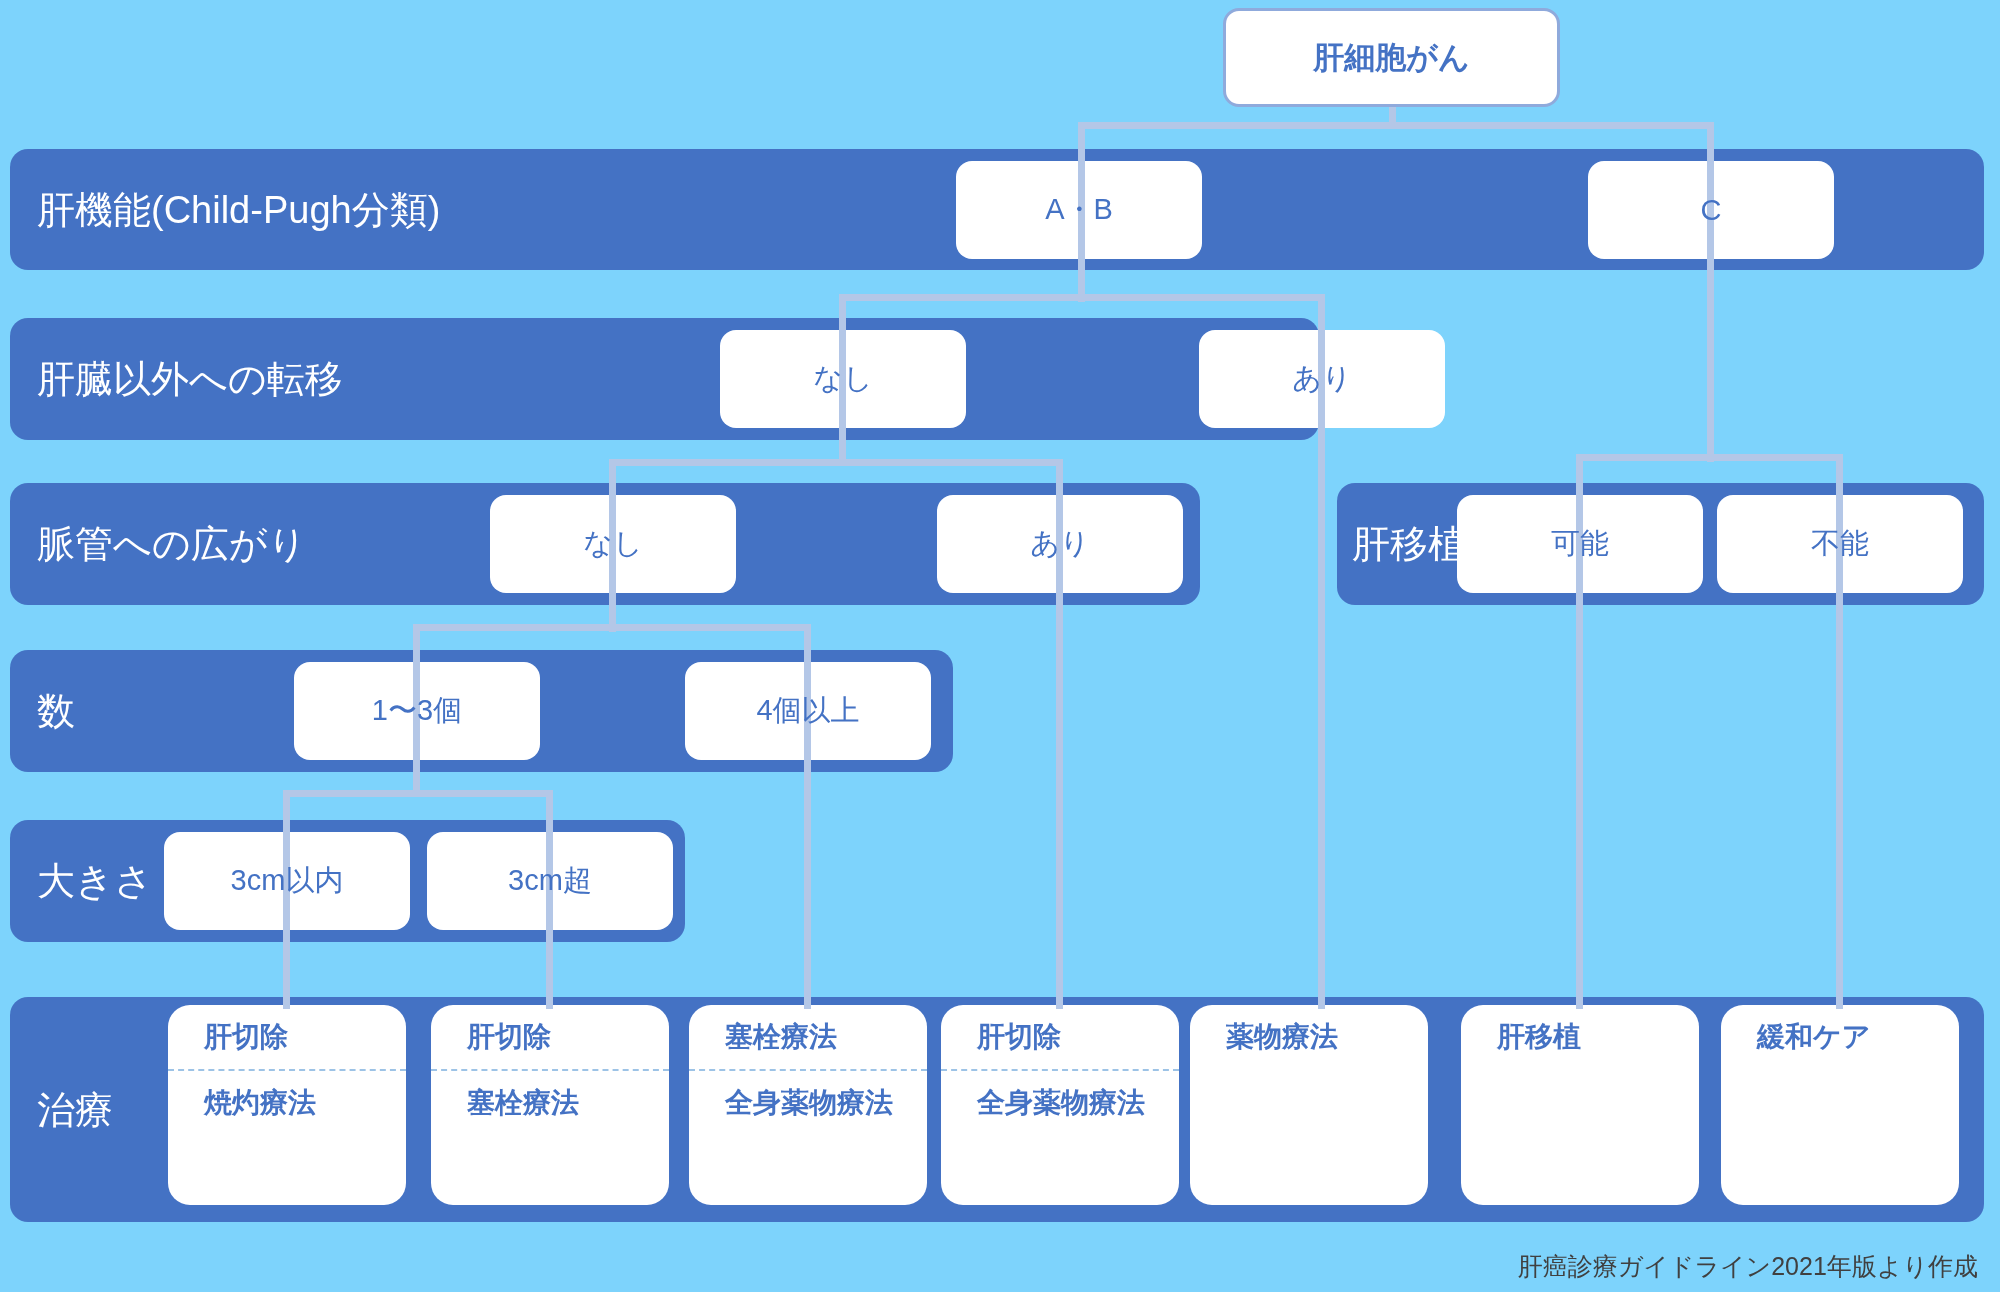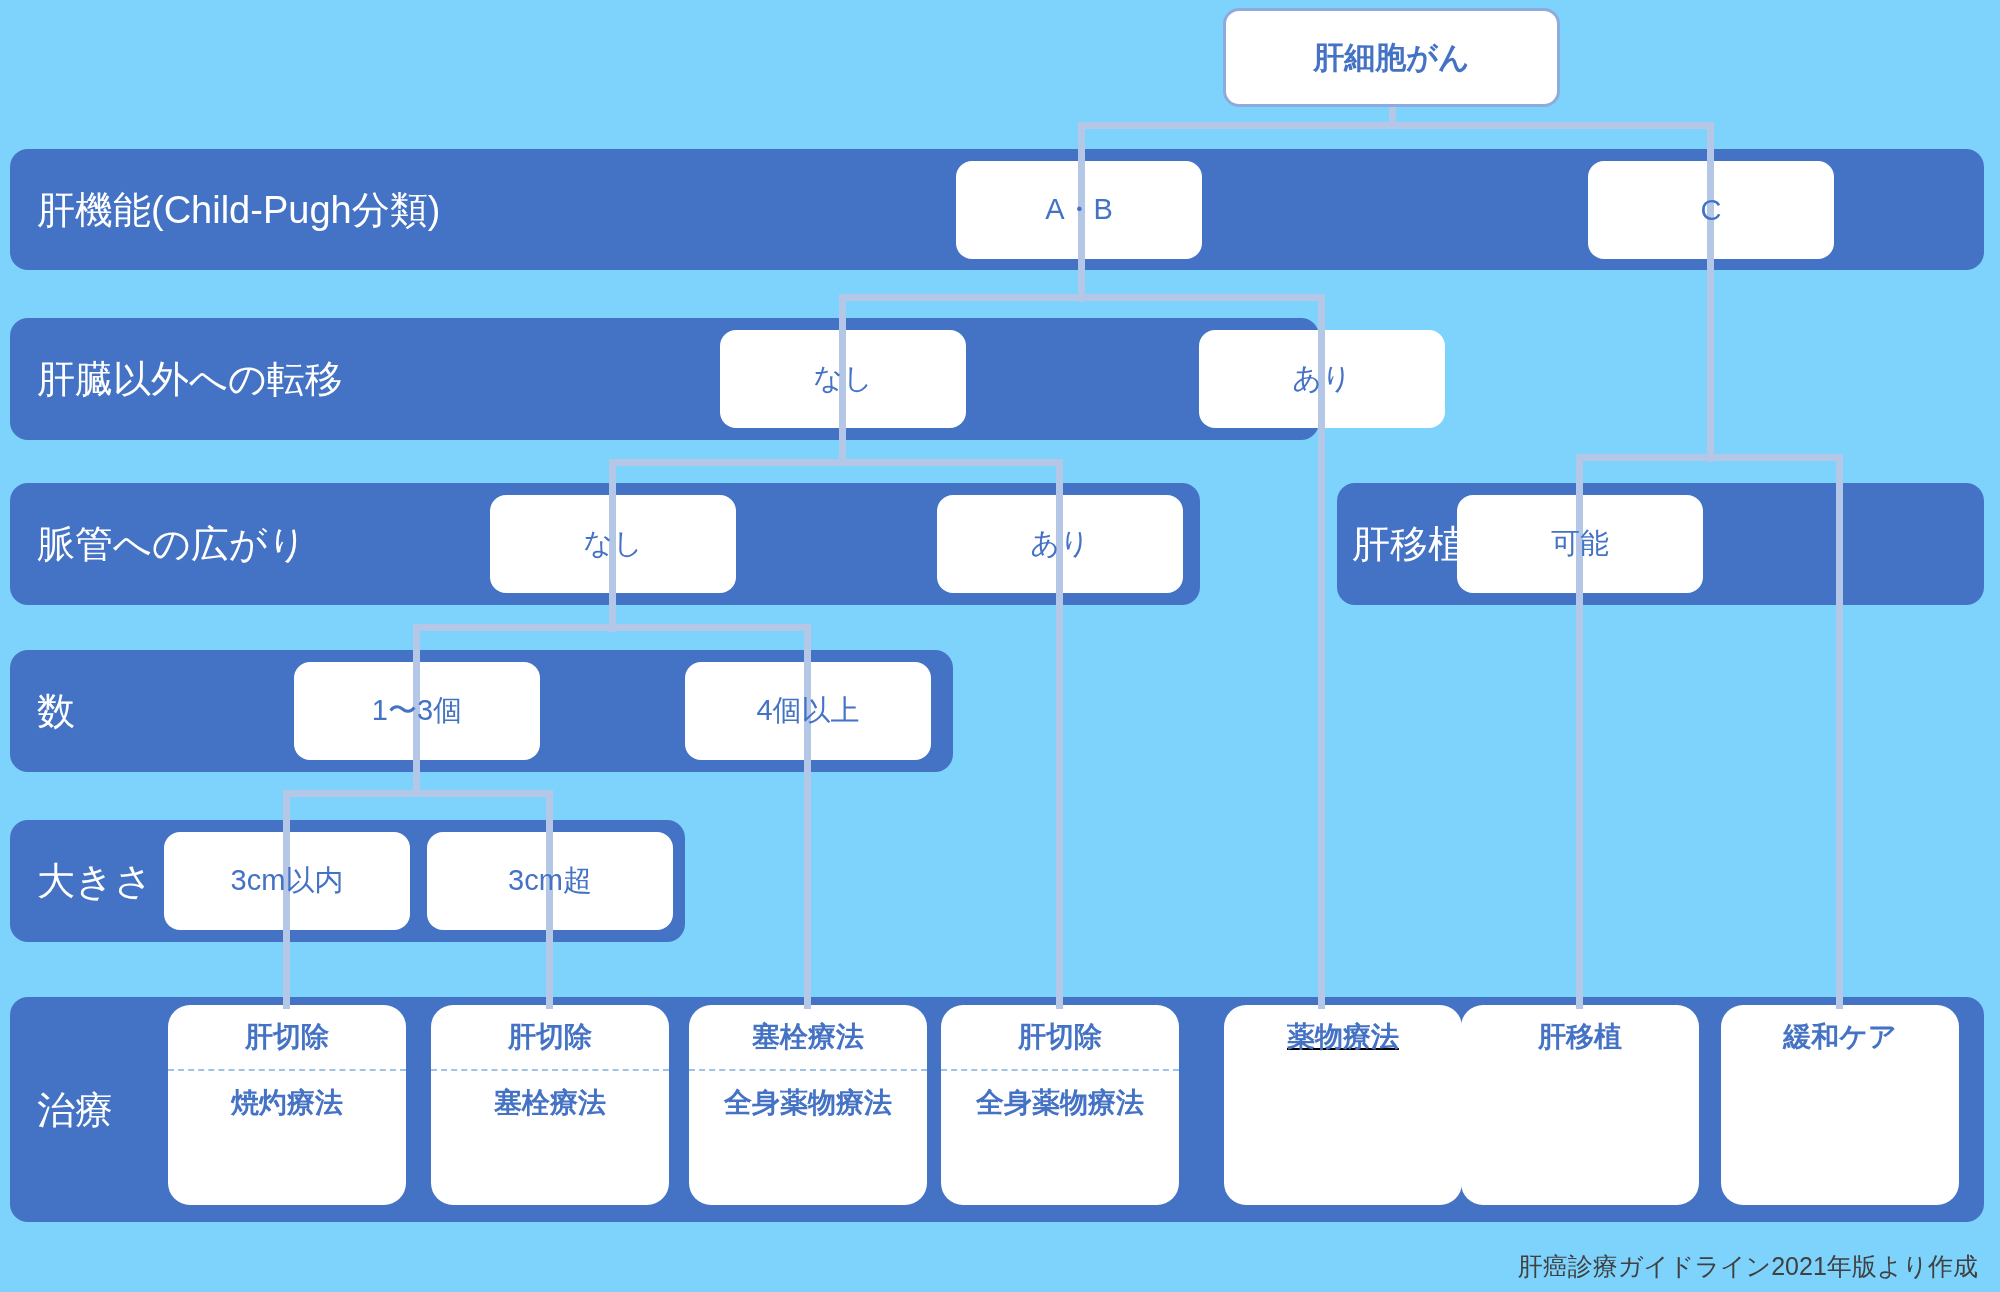--- a/index.html
+++ b/index.html
@@ -34,21 +34,21 @@
   .cl { position:absolute; background:#B4C7E7; z-index:1; }
   .v { width:7px; }
   .h { height:7px; }
 
   .t-box {
     position:absolute; top:1005px; width:238px; height:200px;
     background:#ffffff; border-radius:22px; overflow:hidden;
   }
   .t-item {
     position:relative; z-index:2; height:64px; line-height:64px;
-    text-align:center; color:#4472C4; font-size:28px; font-weight:bold; white-space:nowrap;
+    color:#4472C4; font-size:28px; font-weight:bold; white-space:nowrap;padding-left:36px;
   }
   .t-item + .t-item { border-top:2px dashed #9DC3E6; }
 
   .caption {
     position:absolute; top:1250px; right:22px;
     color:#404040; font-size:25px; white-space:nowrap; z-index:2;
   }
 </style>
 </head>
 <body>
@@ -115,20 +115,23 @@
   </div>
   <div class="opt" style="left:490px;top:495px;">
     <span class="opt-label">なし</span>
   </div>
   <div class="opt" style="left:937px;top:495px;">
     <span class="opt-label">あり</span>
   </div>
   <div class="opt" style="left:1457px;top:495px;">
     <span class="opt-label">可能</span>
   </div>
+  <div class="opt" style="left:1717px;top:495px;">
+    <span class="opt-label">不能</span>
+  </div>
   <div class="opt" style="left:294px;top:662px;">
     <span class="opt-label">1〜3個</span>
   </div>
   <div class="opt" style="left:685px;top:662px;">
     <span class="opt-label">4個以上</span>
   </div>
   <div class="opt" style="left:164px;top:832px;">
     <span class="opt-label">3cm以内</span>
   </div>
   <div class="opt" style="left:427px;top:832px;">
@@ -144,21 +147,21 @@
     <div class="t-item">塞栓療法</div>
   </div>
   <div class="t-box" style="left:689px;">
     <div class="t-item">塞栓療法</div>
     <div class="t-item">全身薬物療法</div>
   </div>
   <div class="t-box" style="left:941px;">
     <div class="t-item">肝切除</div>
     <div class="t-item">全身薬物療法</div>
   </div>
-  <div class="t-box" style="left:1224px;text-decoration:underline;">
+  <div class="t-box" style="left:1190px;">
     <div class="t-item">薬物療法</div>
   </div>
   <div class="t-box" style="left:1461px;">
     <div class="t-item">肝移植</div>
   </div>
   <div class="t-box" style="left:1721px;">
     <div class="t-item">緩和ケア</div>
   </div>
 
   <div class="caption">肝癌診療ガイドライン2021年版より作成</div>

